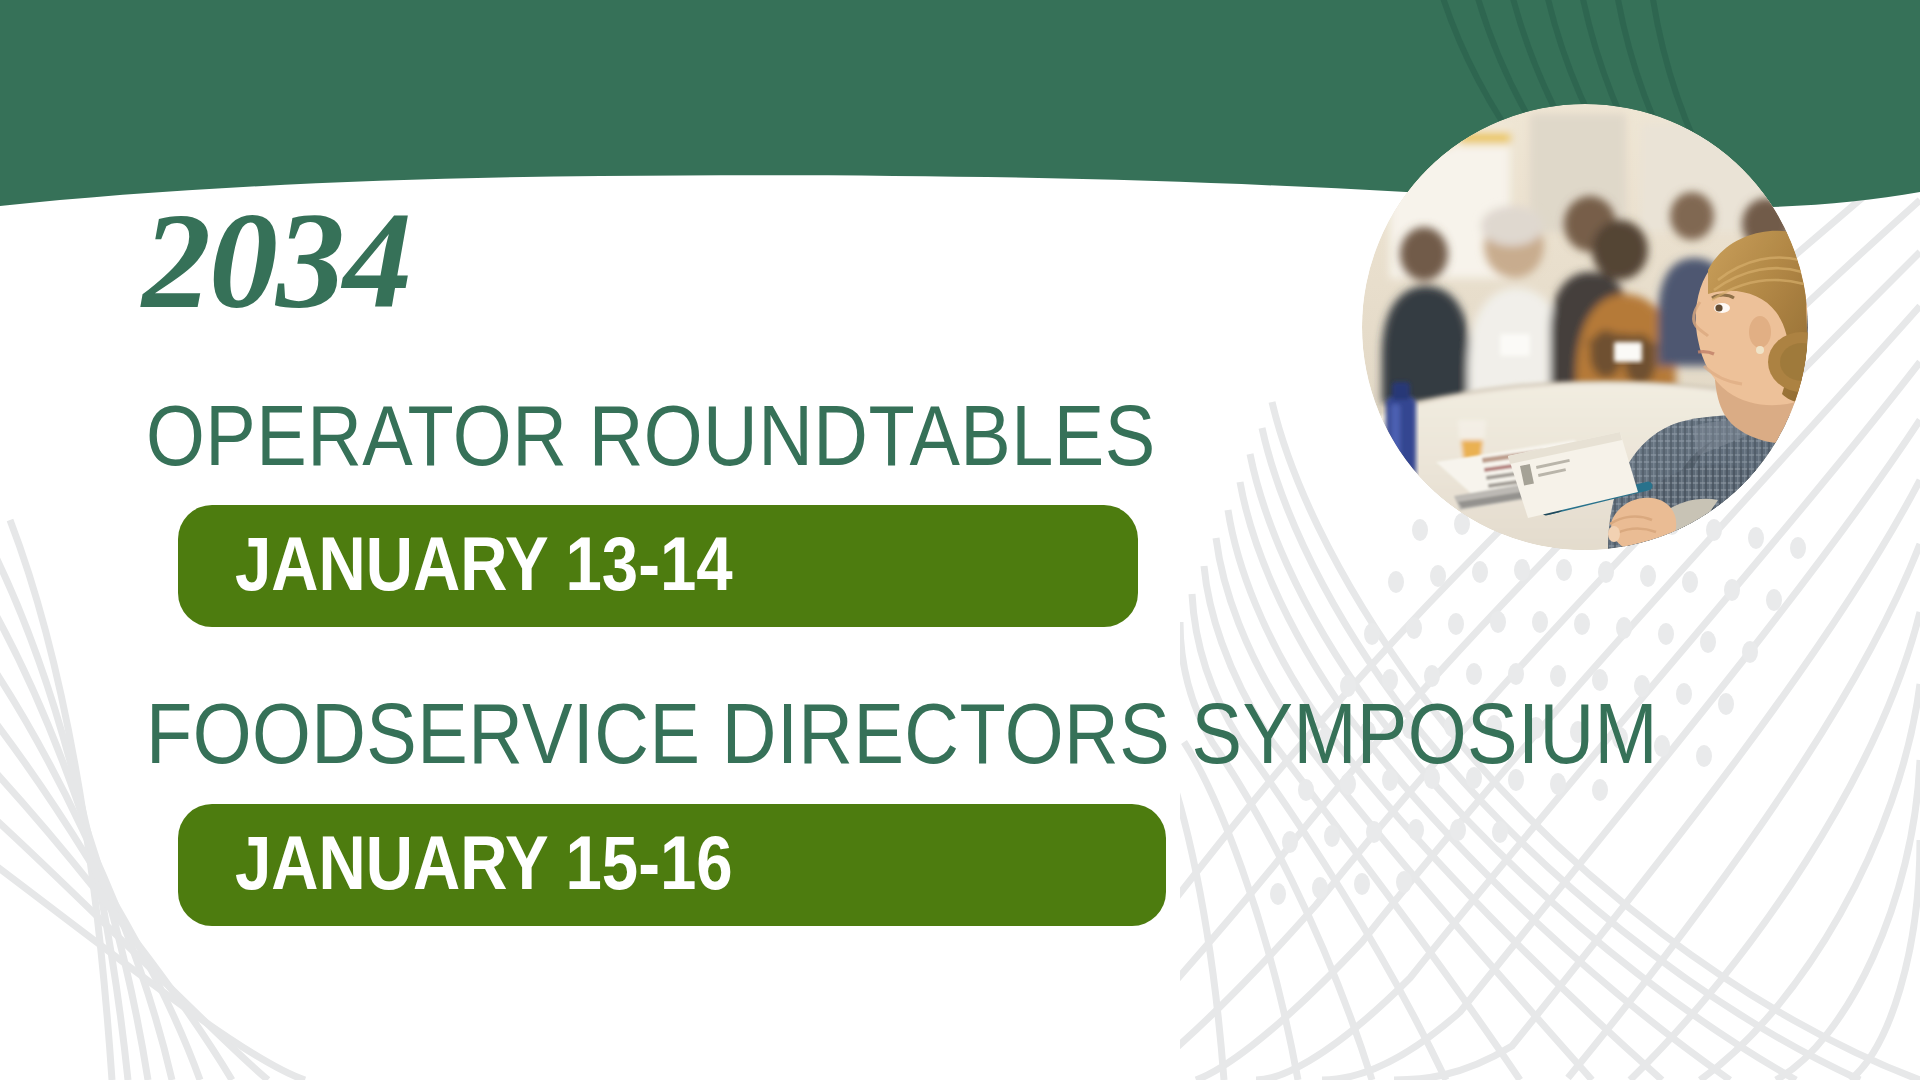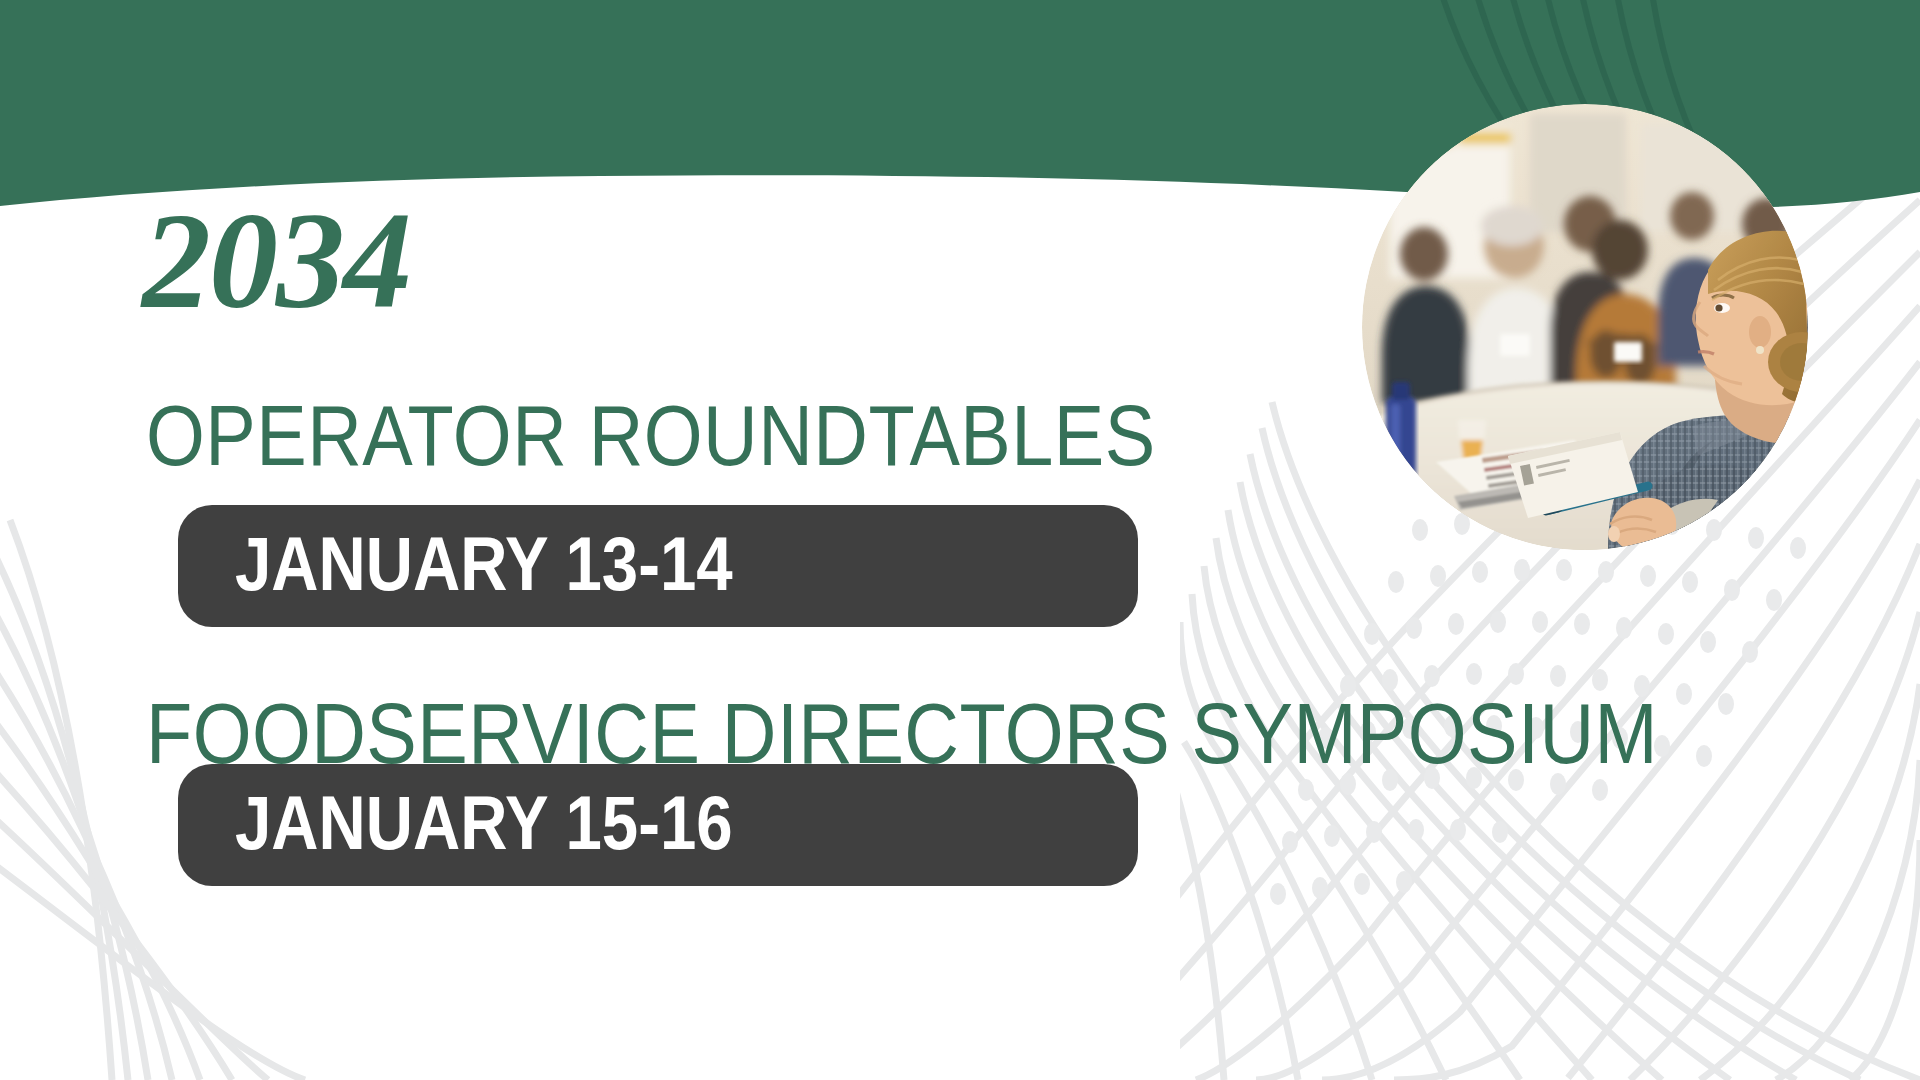--- a/index.html
+++ b/index.html
@@ -78,26 +78,26 @@
     transform-origin: left center;
   }
   .headline-1 { top: 392px; }
   .headline-2 { top: 690px; }
 
   .pill {
     position: absolute;
     left: 178px;
     height: 122px;
     width: 960px;
-    background: #404040;
+    background: #4d7c0f;
     border-radius: 34px;
     z-index: 6;
   }
   .pill-1 { top: 505px; }
-  .pill-2 { top: 764px; }
+  .pill-2 { top: 804px; padding-left: 28px; }
 
   .pill-label {
     position: absolute;
     left: 57px;
     top: 50%;
     transform: translateY(-52%) scaleX(0.86);
     transform-origin: left center;
     font-family: "Liberation Sans Narrow", "Liberation Sans", sans-serif;
     font-weight: bold;
     font-size: 76px;

